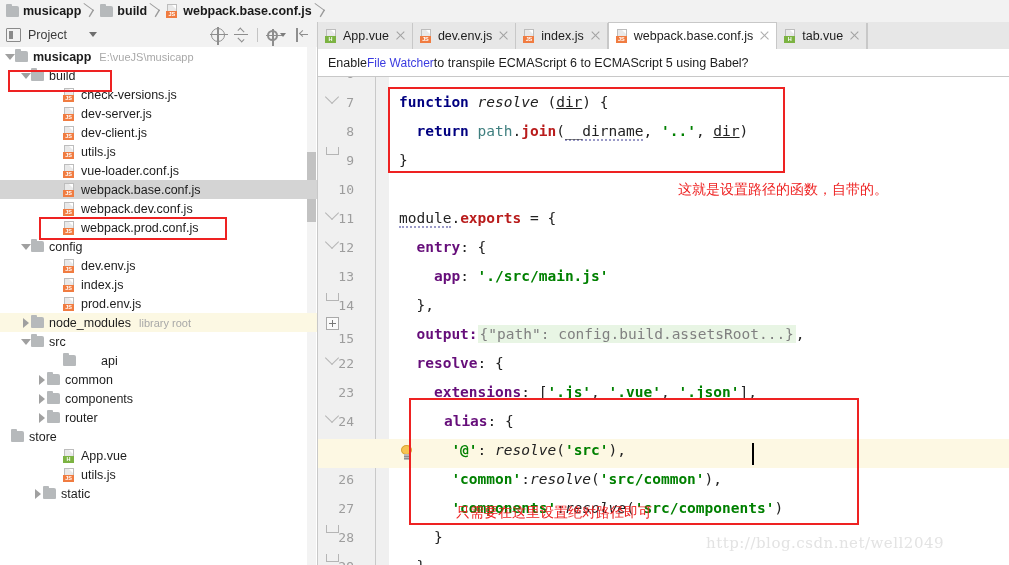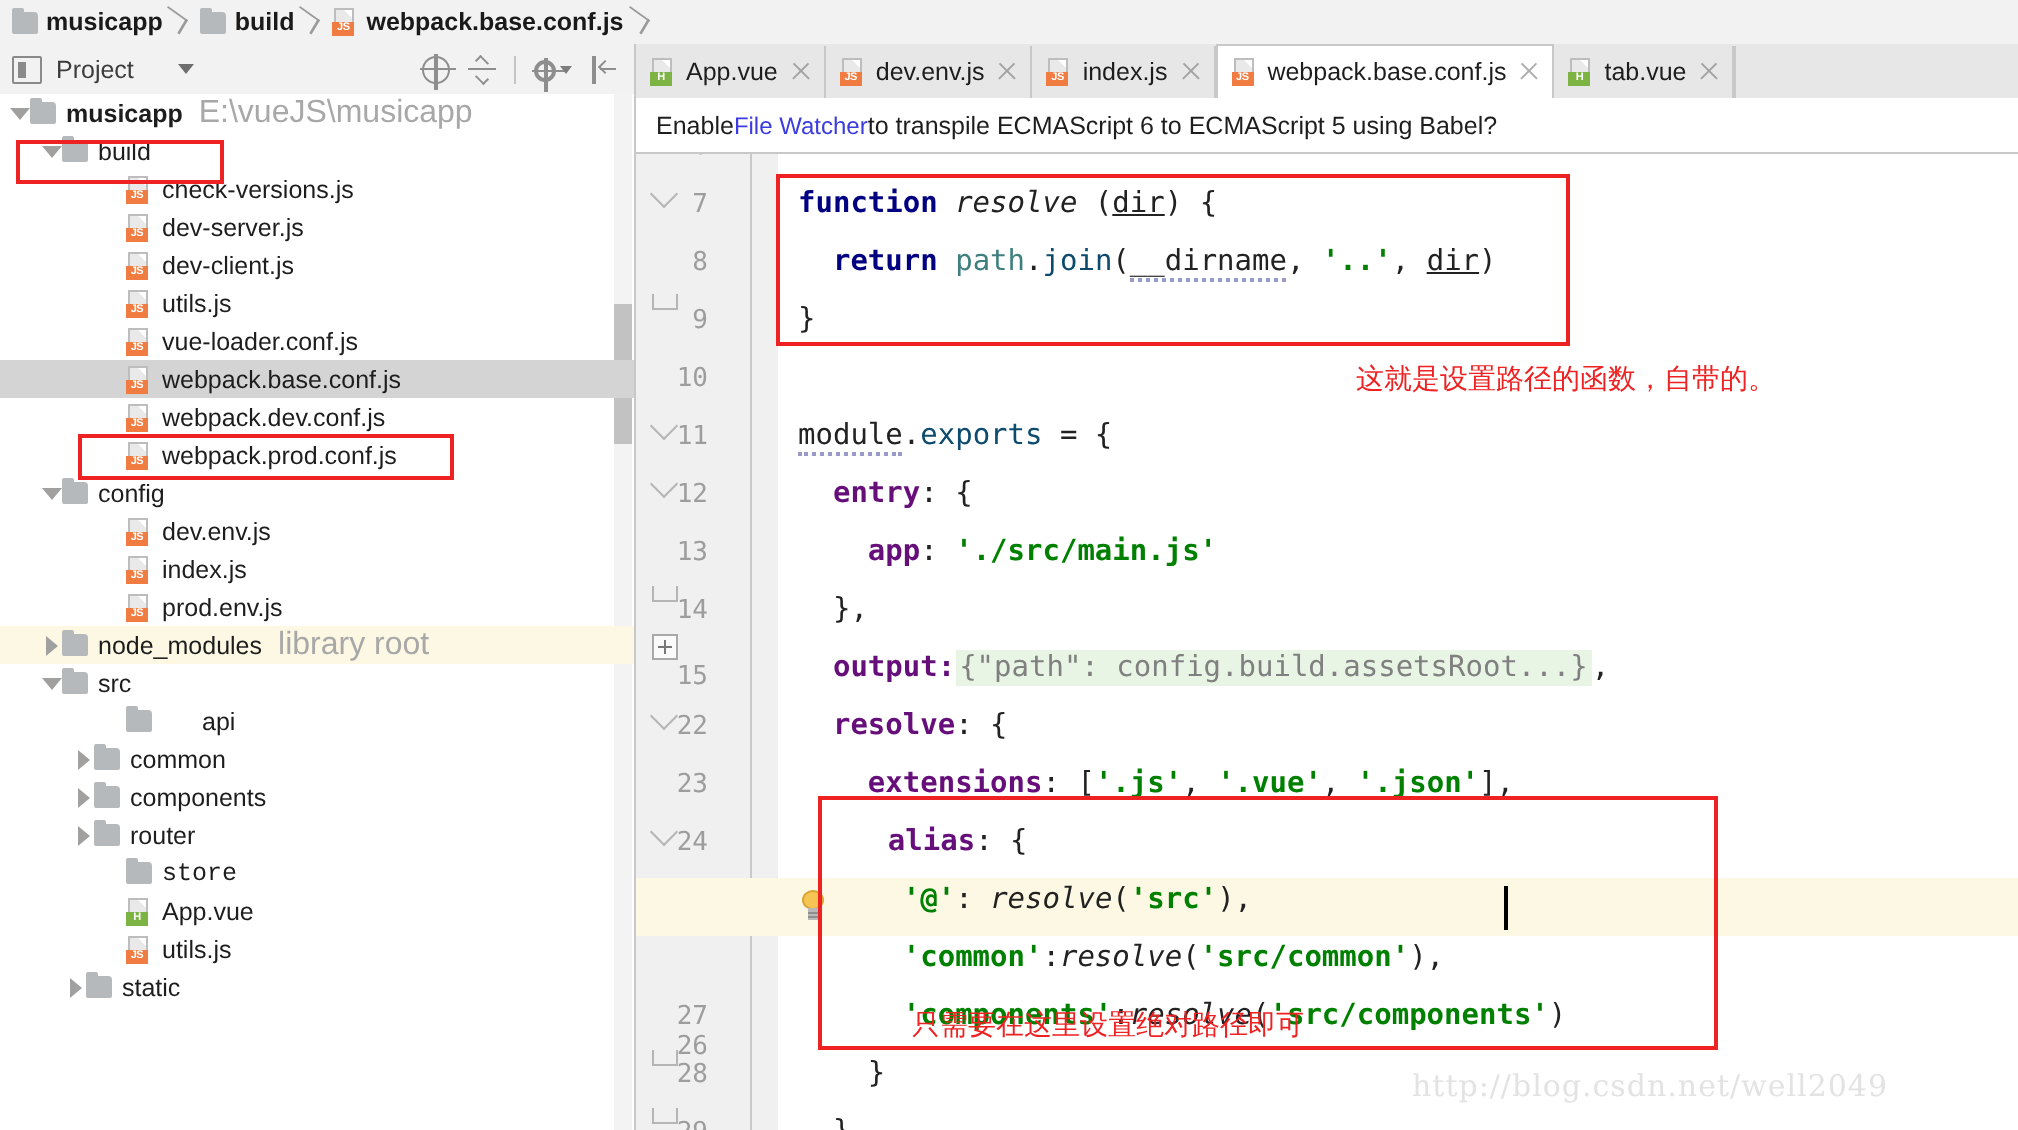--- a/index.html
+++ b/index.html
@@ -101,21 +101,21 @@
   .arrow.down:after{
     content:"";position:absolute;left:1px;top:3px;
     border-left:5px solid transparent;border-right:5px solid transparent;border-top:6px solid #a0a0a0;
   }
   .arrow.right:after{
     content:"";position:absolute;left:3px;top:0.5px;
     border-top:5px solid transparent;border-bottom:5px solid transparent;border-left:6px solid #a0a0a0;
   }
   .node-label{font-size:12.5px;color:#1d1d1d;margin-left:5px;}
   .node-label.bold{font-weight:bold;}
-  .node-sub{font-size:16px;color:#a8a8a8;margin-left:8px;}
+  .node-sub{font-size:11px;color:#a8a8a8;margin-left:8px;}
   .tree-scroll{
     position:absolute;right:1px;top:0;width:9px;height:518px;background:#f3f3f3;
   }
   .tree-scroll .thumb{position:absolute;left:0;top:105px;width:9px;height:70px;background:#c2c2c2;}
 
   
   .tabstrip{
     position:absolute;left:318px;top:22px;width:691px;height:27px;
     background:#e7e7e7;border-bottom:1px solid #c8c8c8;display:flex;align-items:flex-end;
   }
@@ -158,21 +158,21 @@
     font-size:13px;color:#9d9d9d;font-family:"DejaVu Sans Mono",monospace;
   }
   .code{
     position:absolute;left:71px;height:29px;line-height:29px;font-size:14.5px;white-space:pre;
     font-family:"DejaVu Sans Mono","Liberation Mono",monospace;
   }
   .hl-cur{position:absolute;left:0;width:691px;height:29px;background:#fdf8e3;}
 
   
   .kw{color:#000080;font-weight:bold;}
-  .fn{color:#0c4a6e;font-weight:normal;}
+  .fn{color:#b91c1c;font-weight:bold;}
   .italic{font-style:italic;color:#222;}
   .prop{color:#660e7a;font-weight:bold;}
   .str{color:#008000;font-weight:bold;}
   .op{color:#222;}
   .teal{color:#3f7f7f;}
   .underline{text-decoration:underline;}
   .wave{border-bottom:2px dotted #9a9ac8;}
   .foldtxt{background:#e8f5e4;color:#808080;padding:1px 2px;}
 
   
@@ -390,21 +390,21 @@
       <div class="row" style="padding-left: 36px;">
         <span class="arrow right"></span>
         <span class="folder-ico"></span>
         <span class="node-label">components</span>
       </div>
       <div class="row" style="padding-left: 36px;">
         <span class="arrow right"></span>
         <span class="folder-ico"></span>
         <span class="node-label">router</span>
       </div>
-      <div class="row" style="padding-left: 52px; font-family: Liberation Mono, monospace;">
+      <div class="row" style="">
         <span class="arrow"></span>
         <span class="folder-ico"></span>
         <span class="node-label">store</span>
       </div>
       <div class="row" style="padding-left: 52px;">
         <span class="arrow"></span>
         <span class="js-ico">
           <span class="pg"></span>
           <span class="badge vue">H</span>
         </span>
@@ -486,21 +486,21 @@
         <div class="lnum" style="top: 98px;">10</div>
         <div class="lnum" style="top: 127px;">11</div>
         <div class="lnum" style="top: 156px;">12</div>
         <div class="lnum" style="top: 185px;">13</div>
         <div class="lnum" style="top: 214px;">14</div>
         <div class="lnum" style="top: 247px;">15</div>
         <div class="lnum" style="top: 272px;">22</div>
         <div class="lnum" style="top: 301px;">23</div>
         <div class="lnum" style="top: 330px;">24</div>
         <div class="lnum" style="top: 359px;">25</div>
-        <div class="lnum" style="top: 388px; margin-top: 44px;">26</div>
+        <div class="lnum" style="top: 388px;">26</div>
         <div class="lnum" style="top: 417px;">27</div>
         <div class="lnum" style="top: 446px;">28</div>
         <div class="lnum" style="top: 475px;">29</div>
       </div>
     <div class="foldcol">
         <div class="fold-line"></div>
       </div>
 
     <div class="hl-cur" style="top:362px;"></div>
 

